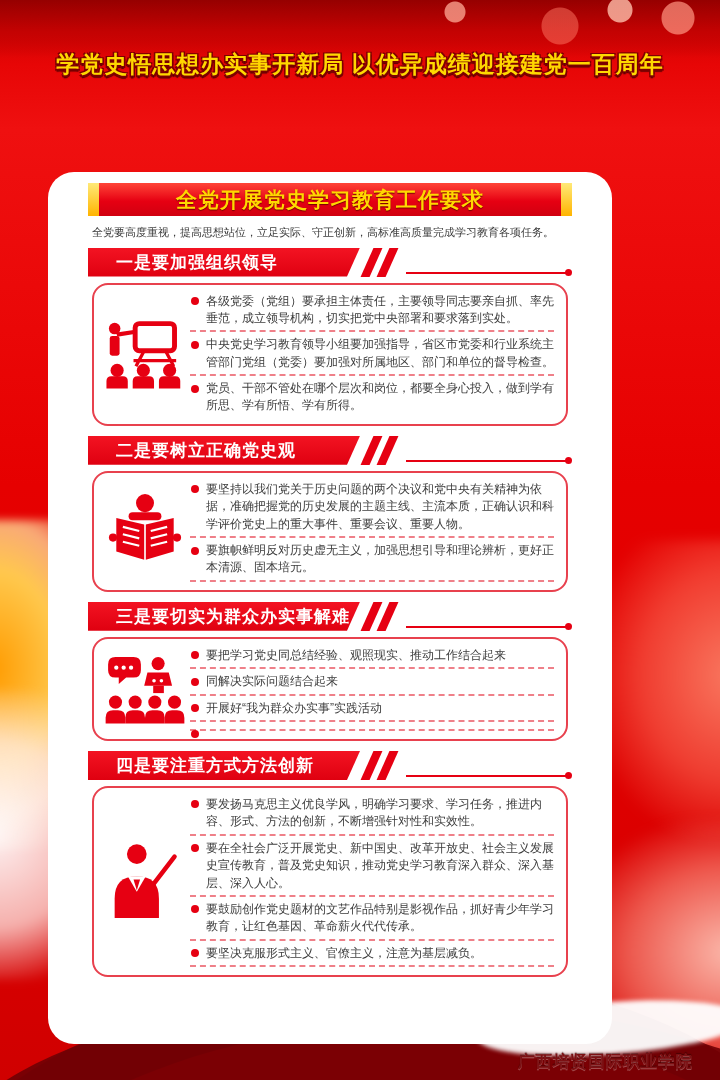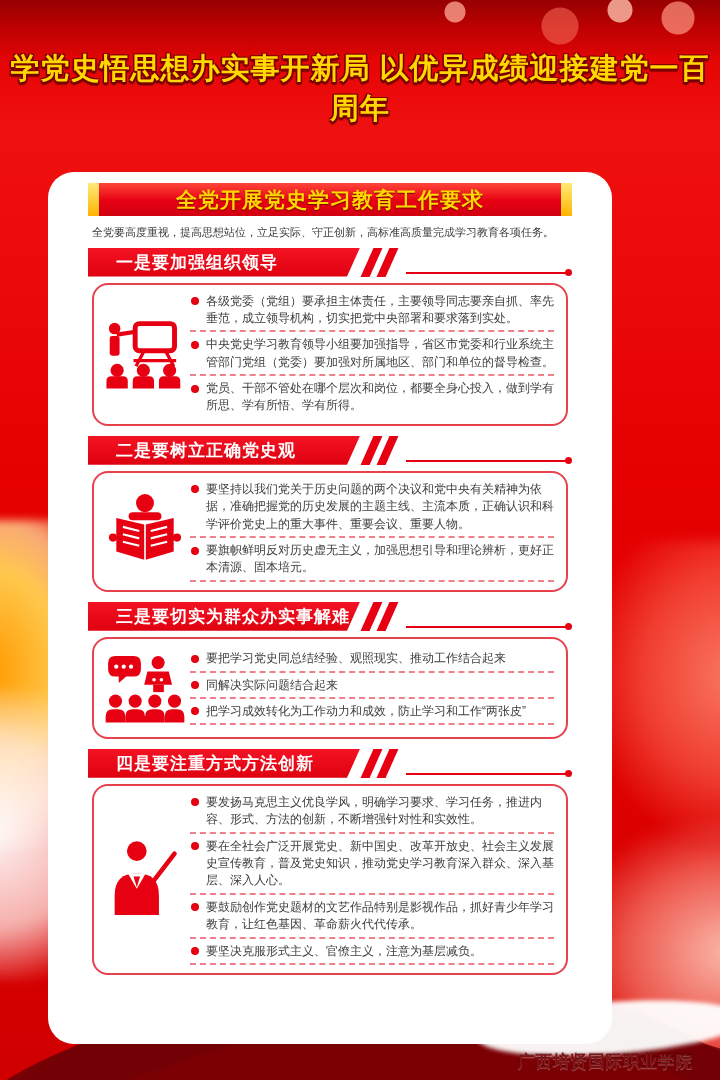--- a/index.html
+++ b/index.html
@@ -31,21 +31,21 @@
   .swirl-dark1{left:-120px;bottom:-175px;width:950px;height:280px;background:#930006;
     border-radius:50% 50% 0 0/100% 100% 0 0;transform:rotate(-4deg);}
   .swirl-dark2{right:-260px;bottom:-150px;width:1050px;height:230px;background:#6f0004;
     border-radius:50% 50% 0 0/100% 100% 0 0;transform:rotate(4deg);opacity:.9;}
   .swirl-bright{left:-60px;bottom:-205px;width:900px;height:260px;background:#e40000;
     border-radius:50% 50% 0 0/100% 100% 0 0;transform:rotate(-2deg);}
   .swoosh{position:absolute;z-index:2;right:-26px;bottom:26px;width:270px;height:52px;background:#fff;
     border-radius:50%;transform:rotate(-4deg);filter:blur(2px);opacity:.95;}
   
   .headline{position:absolute;top:49px;left:0;width:100%;text-align:center;z-index:2;
-    font-size:29px;font-weight:bold;letter-spacing:1px;color:#ffd800;
+    font-size:23px;font-weight:bold;letter-spacing:1px;color:#ffd800;
     text-shadow:-1.5px -1.5px 0 #7d0000,1.5px -1.5px 0 #7d0000,-1.5px 1.5px 0 #7d0000,1.5px 1.5px 0 #7d0000,0 3px 1px #550000;}
   .main-title{position:absolute;top:88px;left:0;width:100%;text-align:center;z-index:2;
     font-size:27px;font-weight:bold;letter-spacing:.5px;color:#ffffff;
     text-shadow:-1.5px -1.5px 0 #cf0000,1.5px -1.5px 0 #cf0000,-1.5px 1.5px 0 #cf0000,1.5px 1.5px 0 #cf0000,0 4px 0 #f0bd00,0 6px 3px rgba(90,0,0,.55);}
   
   .card{position:absolute;left:48px;top:172px;width:564px;height:872px;z-index:3;
     background:#fff;border-radius:26px;box-sizing:border-box;padding:11px 44px 0;overflow:hidden;}
   .banner{position:relative;height:33px;margin:0 -4px 8px;display:flex;align-items:center;justify-content:center;
     background:linear-gradient(180deg,#ff4538,#e60012 55%,#d00010);}
   .banner::before,.banner::after{content:"";position:absolute;top:0;bottom:0;width:11px;
@@ -192,21 +192,22 @@
                   <circle cx="62" cy="66" r="8"></circle>
                   <path d="M50 92 v-7 q0-9 9-9 h6 q9 0 9 9 v7 z"></path>
                   <circle cx="86" cy="66" r="8"></circle>
                   <path d="M74 92 v-7 q0-9 9-9 h6 q9 0 9 9 v7 z"></path>
                 </g>
               </svg>
             </div>
       <ul class="bullets">
               <li class="bullet"><span class="dot"></span><span>要把学习党史同总结经验、观照现实、推动工作结合起来</span></li>
               <li class="bullet"><span class="dot"></span><span>同解决实际问题结合起来</span></li>
-              <li class="bullet"><span class="dot"></span><span>把学习成效转化为工作动力和成效，防止学习和工作“两张皮”</span></li>
+              <li class="bullet"><span class="dot"></span><span>开展好“我为群众办实事”实践活动</span></li>
+              <li class="bullet"><span class="dot"></span></li>
             </ul>
     </div>
   </section>
 
   <section class="section">
     <div class="ribbon-row">
       <div class="ribbon">
         <span class="ribbon-text">四是要注重方式方法创新</span>
       </div>
       <div class="slash"></div>

